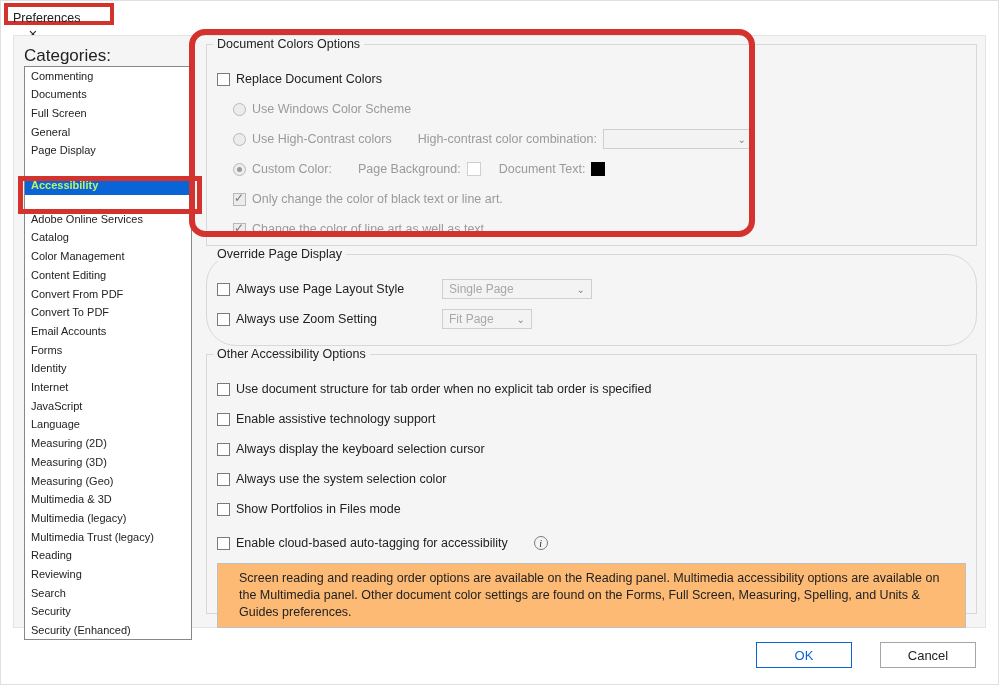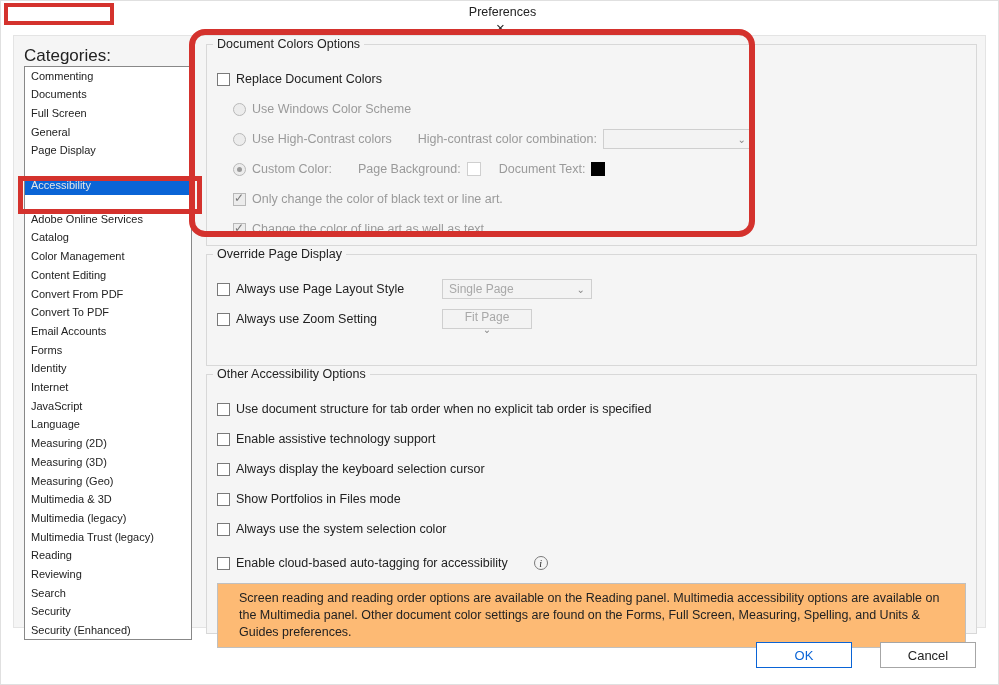--- a/index.html
+++ b/index.html
@@ -11,24 +11,23 @@
     background: #fff;
   }
   .window {
     width: 999px; height: 685px;
     position: relative;
     background: #fff;
     border: 1px solid #e0e0e0;
   }
   .titlebar {
     position: absolute;
-    left: 6px; top: 4px; right: 6px;
+    left: 6px; top: 10px; right: 6px;
     height: 22px;
     display: flex;
-    align-items: center;
     justify-content: space-between;
     padding-left: 6px;
     flex-direction: column;
   }
   .title-highlight {
     position: absolute;
     left: 3px; top: 2px;
     width: 110px; height: 22px;
     border: 4px solid #d4322d;
   }
@@ -67,21 +66,22 @@
     font-size: 11px;
     line-height: 15.7px;
     white-space: nowrap;
     cursor: default;
   }
   .cats-box .spacer {
     height: 15.5px;
   }
   .cats-box .item.selected {
     background: #0a64d6;
-    color: #e5e5e5;
+    color: #bef264;
+    font-weight: bold;
   }
   .cats-highlight {
     position: absolute;
     left: 4px; top: 140px;
     width: 184px; height: 38px;
     border: 5px solid #d4322d;
     pointer-events: none;
   }
   .right {
     position: absolute;
@@ -264,34 +264,34 @@
         <div class="row indent disabled">
           <span class="checkbox disabled checked"></span>
           <span>Only change the color of black text or line art.</span>
         </div>
         <div class="row indent disabled">
           <span class="checkbox disabled checked"></span>
           <span>Change the color of line art as well as text.</span>
         </div>
       </div>
 
-      <div class="group" style="height:112px;">
+      <div class="group" style="height:92px;border-radius:30px;">
         <div class="group-title">Override Page Display</div>
         <div class="row">
           <span class="checkbox"></span>
           <span style="width:200px;">Always use Page Layout Style</span>
           <span class="combo disabled" style="min-width:150px;">
             <span>Single Page</span>
             <span class="chev">⌄</span>
           </span>
         </div>
         <div class="row">
           <span class="checkbox"></span>
           <span style="width:200px;">Always use Zoom Setting</span>
-          <span class="combo disabled" style="min-width:90px;flex-direction:column;">
+          <span class="combo disabled" style="min-width:90px;">
             <span>Fit Page</span>
             <span class="chev">⌄</span>
           </span>
         </div>
       </div>
 
       <div class="group" style="height:260px;">
         <div class="group-title">Other Accessibility Options</div>
         <div class="row">
           <span class="checkbox"></span>
@@ -300,25 +300,25 @@
         <div class="row">
           <span class="checkbox"></span>
           <span>Enable assistive technology support</span>
         </div>
         <div class="row">
           <span class="checkbox"></span>
           <span>Always display the keyboard selection cursor</span>
         </div>
         <div class="row">
           <span class="checkbox"></span>
+          <span>Always use the system selection color</span>
+        </div>
+        <div class="row">
+          <span class="checkbox"></span>
           <span>Show Portfolios in Files mode</span>
-        </div>
-        <div class="row">
-          <span class="checkbox"></span>
-          <span>Always use the system selection color</span>
         </div>
         <div class="row" style="margin-top:10px;">
           <span class="checkbox"></span>
           <span>Enable cloud-based auto-tagging for accessibility</span>
           <span class="info-icon" style="margin-left:20px;">i</span>
         </div>
         <div class="hint-box" style="margin-top:8px;">
           <span>Screen reading and reading order options are available on the Reading panel. Multimedia accessibility options are available on the Multimedia panel. Other document color settings are found on the Forms, Full Screen, Measuring, Spelling, and Units &amp; Guides preferences.</span>
         </div>
       </div>

